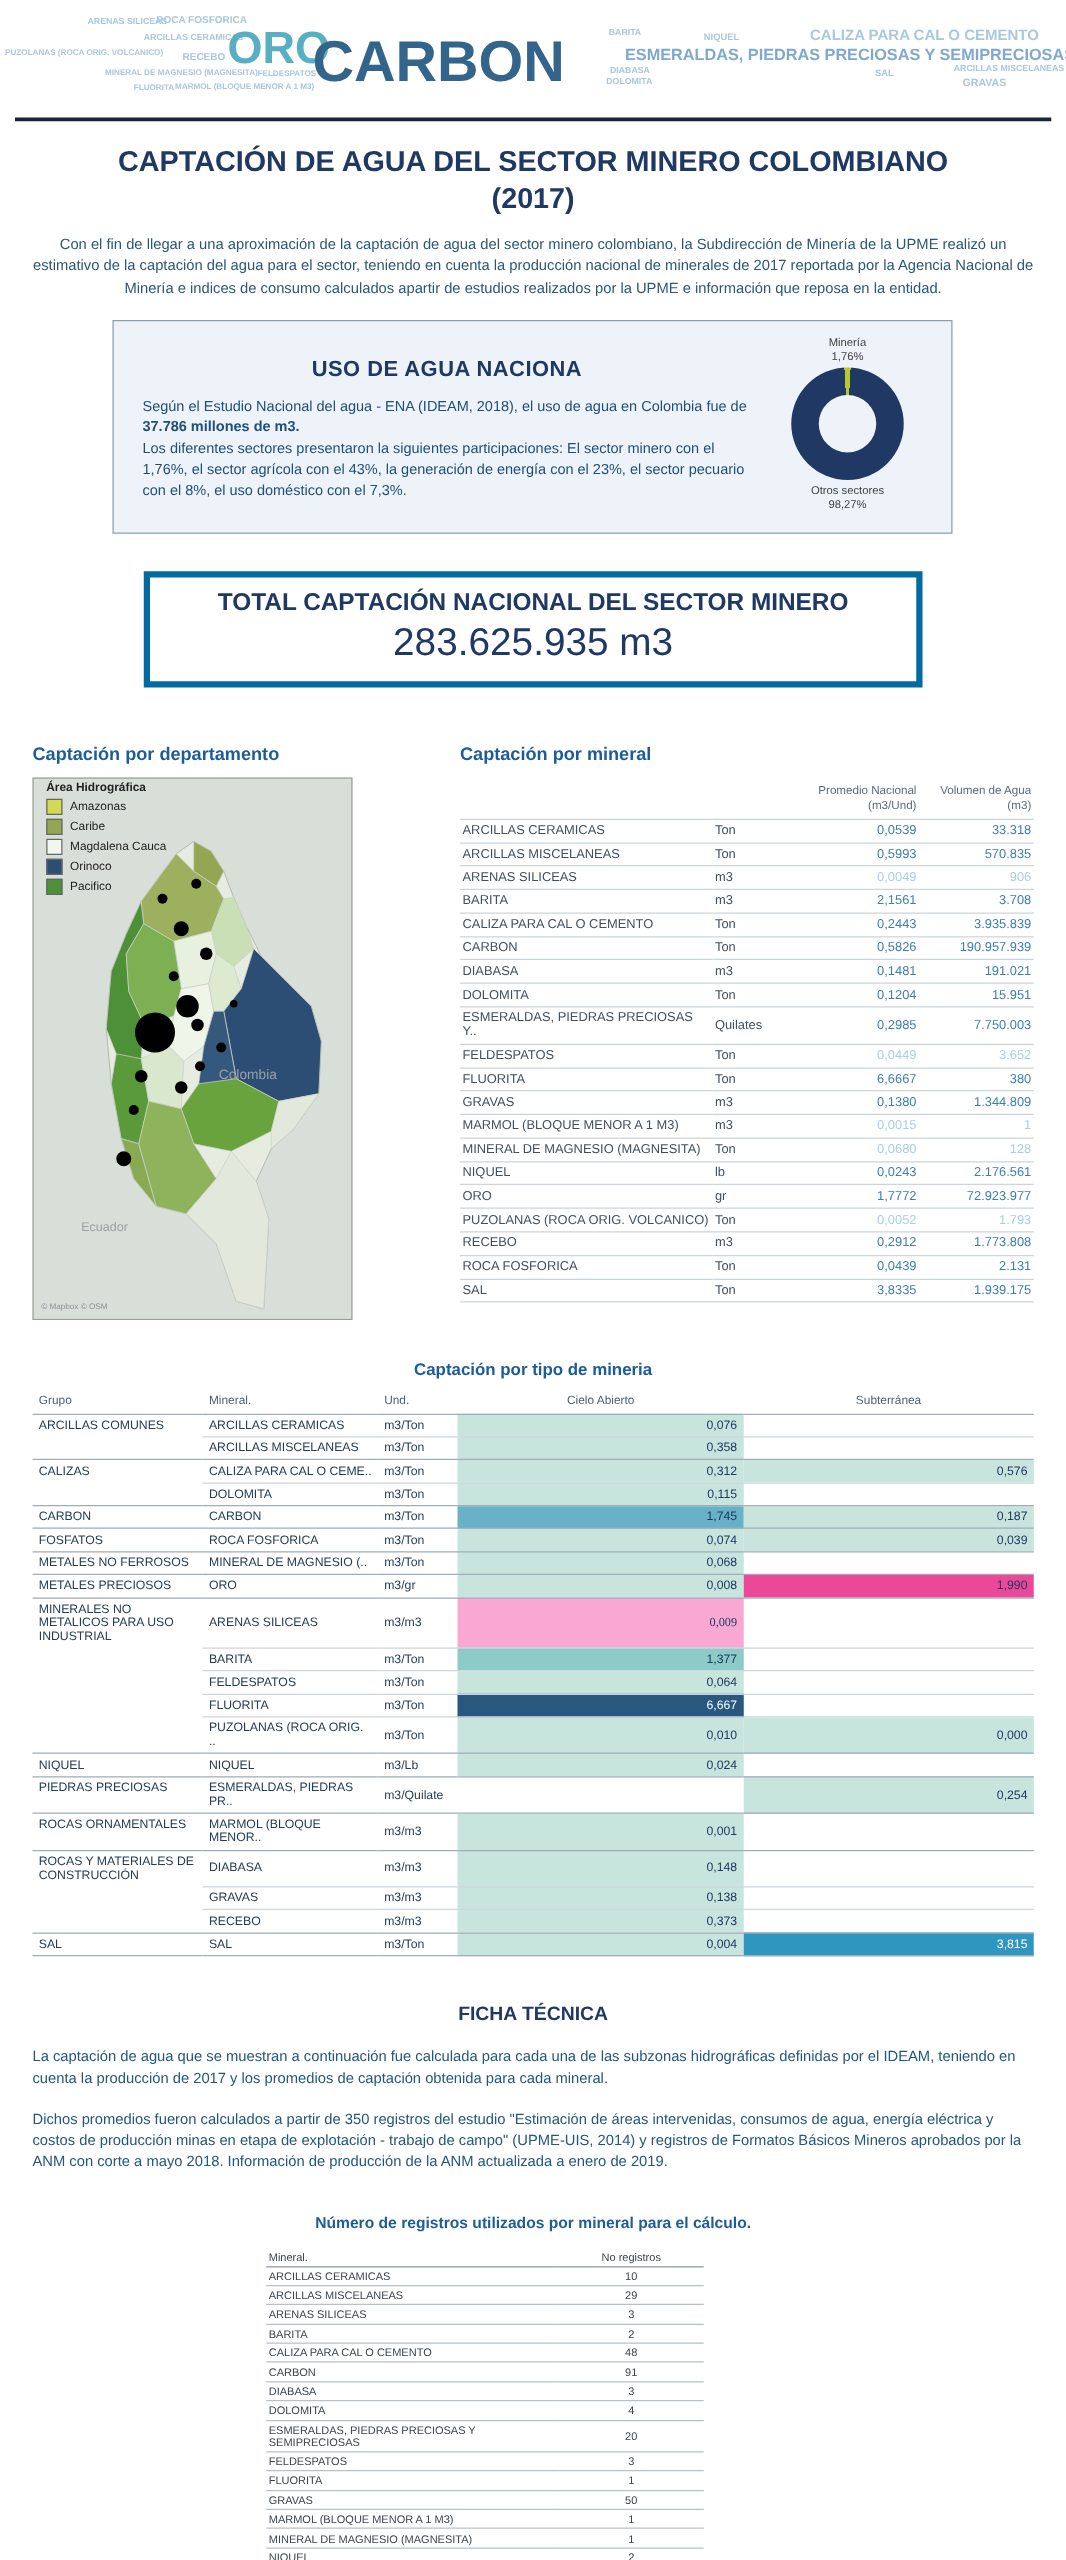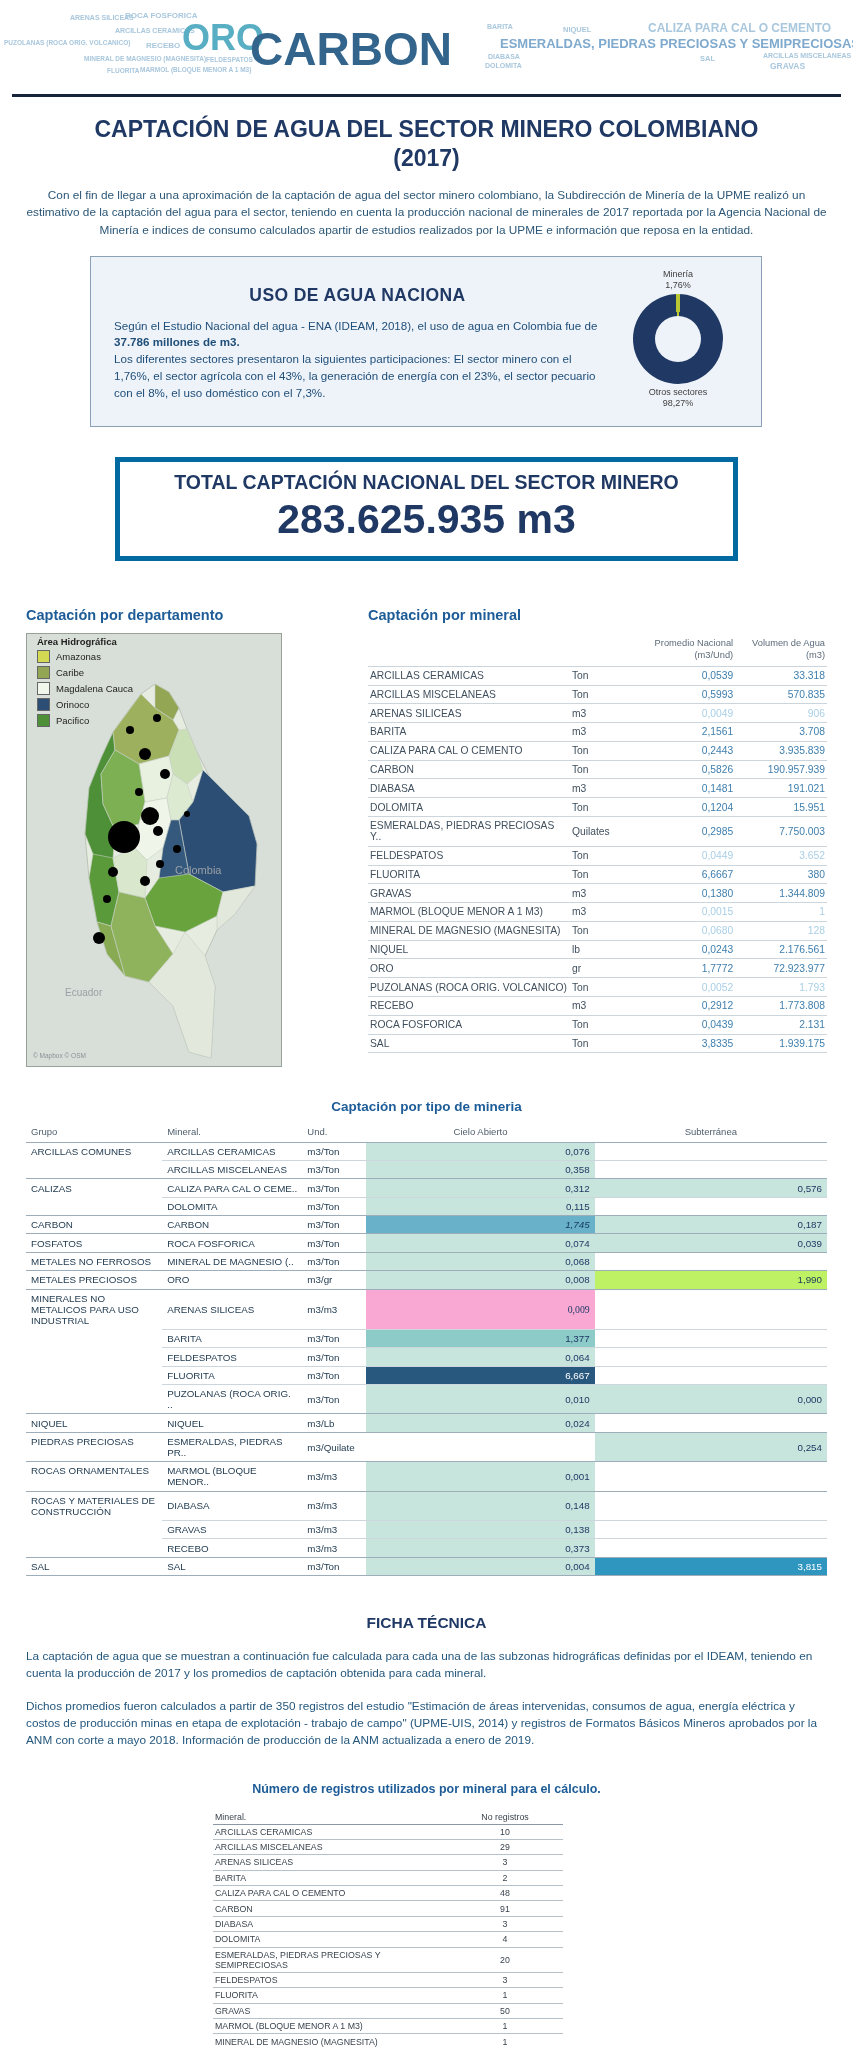--- a/index.html
+++ b/index.html
@@ -25,21 +25,21 @@
   .uso-left{flex:1;padding-right:6px;margin-left:11px;}
   .uso-title{text-align:center;font-weight:bold;font-size:17.5px;margin:16px 0 12px;color:#1f3864;letter-spacing:.4px;}
   .uso-text{font-size:11.6px;line-height:1.45;text-align:left;color:#1f4e79;}
   .uso-right{width:142px;text-align:center;font-size:9px;color:#404040;line-height:1.25;}
   .donut{width:90px;height:90px;border-radius:50%;margin:3px auto;position:relative;}
   .donut::after{content:"";position:absolute;left:22px;top:22px;width:46px;height:46px;border-radius:50%;background:#eef3f9;}
 
   
   .total-box{margin:30px auto 0;width:613px;border:5px solid #0369a1;text-align:center;padding:9px 0 13px;}
   .total-label{font-size:19.5px;font-weight:bold;}
-  .total-value{font-size:41px;font-weight:bold;margin-top:2px;}
+  .total-value{font-size:31px;font-weight:normal;margin-top:2px;}
 
   
   .columns{display:flex;margin:46px 26px 0;}
   .col-left{width:256px;flex:none;}
   .col-right{flex:1;margin-left:86px;}
   .sec-h{font-size:14.5px;font-weight:bold;color:#1d5c97;margin:0 0 10px;}
 
   .map-card{width:254px;height:432px;border:1px solid #98a198;background:#d8dfd8;position:relative;margin-top:4px;}
   .legend{position:absolute;left:10px;top:2px;font-size:9.5px;color:#222;}
   .legend-title{font-weight:bold;margin-bottom:2px;}
@@ -385,21 +385,21 @@
             <td class="g"></td>
             <td>DOLOMITA</td>
             <td>m3/Ton</td>
             <td class="val" style="background: rgb(199, 229, 220); color: rgb(31, 56, 100);">0,115</td>
             <td class="val"></td>
           </tr>
           <tr class="sep">
             <td class="g">CARBON</td>
             <td>CARBON</td>
             <td>m3/Ton</td>
-            <td class="val" style="background: rgb(104, 177, 201); color: rgb(23, 55, 94); font-style: italic;">1,745</td>
+            <td class="val" style="background: rgb(104, 177, 201); color: rgb(23, 55, 94);">1,745</td>
             <td class="val" style="background: rgb(199, 229, 220); color: rgb(31, 56, 100);">0,187</td>
           </tr>
           <tr class="sep">
             <td class="g">FOSFATOS</td>
             <td>ROCA FOSFORICA</td>
             <td>m3/Ton</td>
             <td class="val" style="background: rgb(199, 229, 220); color: rgb(31, 56, 100);">0,074</td>
             <td class="val" style="background: rgb(199, 229, 220); color: rgb(31, 56, 100);">0,039</td>
           </tr>
           <tr class="sep">
@@ -407,21 +407,21 @@
             <td>MINERAL DE MAGNESIO (..</td>
             <td>m3/Ton</td>
             <td class="val" style="background: rgb(199, 229, 220); color: rgb(31, 56, 100);">0,068</td>
             <td class="val"></td>
           </tr>
           <tr class="sep">
             <td class="g">METALES PRECIOSOS</td>
             <td>ORO</td>
             <td>m3/gr</td>
             <td class="val" style="background: rgb(199, 229, 220); color: rgb(31, 56, 100);">0,008</td>
-            <td class="val" style="background: #bef264; color: rgb(23, 55, 94);">1,990</td>
+            <td class="val" style="background: #ec4899; color: rgb(23, 55, 94);">1,990</td>
           </tr>
           <tr class="sep">
             <td class="g">MINERALES NO METALICOS PARA USO INDUSTRIAL</td>
             <td>ARENAS SILICEAS</td>
             <td>m3/m3</td>
             <td class="val" style="background: #f9a8d4; color: rgb(31, 56, 100); font-family: Liberation Serif, serif;">0,009</td>
             <td class="val"></td>
           </tr>
           <tr class="">
             <td class="g"></td>

